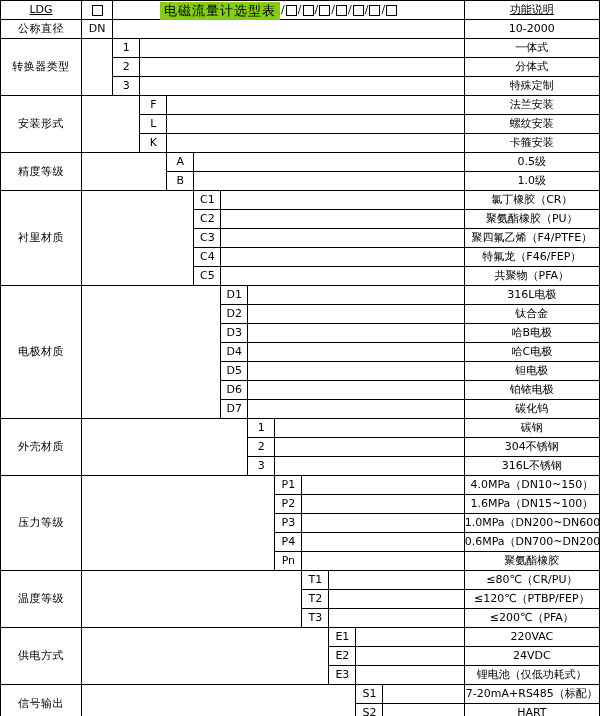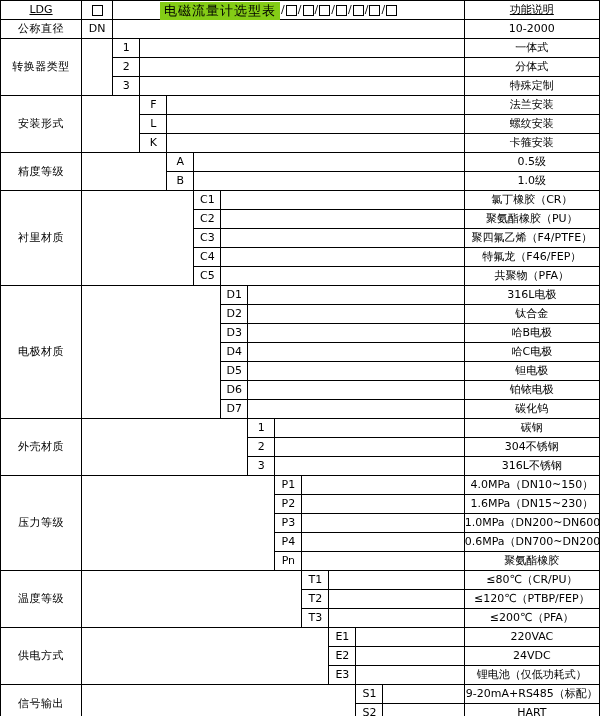--- a/index.html
+++ b/index.html
@@ -255,21 +255,21 @@
   <tr>
     <td class="cat" rowspan="5">压力等级</td>
     <td colspan="7" class="blank" rowspan="5"></td>
     <td class="code">P1</td>
     <td colspan="6" class="blank"></td>
     <td class="desc">4.0MPa（DN10~150）</td>
   </tr>
   <tr>
     <td class="code">P2</td>
     <td colspan="6" class="blank"></td>
-    <td class="desc">1.6MPa（DN15~230）</td>
+    <td class="desc">1.6MPa（DN15~100）</td>
   </tr>
   <tr>
     <td class="code">P3</td>
     <td colspan="6" class="blank"></td>
     <td class="desc">1.0MPa（DN200~DN600）</td>
   </tr>
   <tr>
     <td class="code">P4</td>
     <td colspan="6" class="blank"></td>
     <td class="desc">0.6MPa（DN700~DN2000）</td>
@@ -314,21 +314,21 @@
     <td class="code">E3</td>
     <td colspan="4" class="blank"></td>
     <td class="desc">锂电池（仅低功耗式）</td>
   </tr>
 
   <tr>
     <td class="cat" rowspan="2">信号输出</td>
     <td colspan="10" class="blank" rowspan="2"></td>
     <td class="code">S1</td>
     <td colspan="3" class="blank"></td>
-    <td class="desc">9-20mA+RS485（标配）</td>
+    <td class="desc">7-20mA+RS485（标配）</td>
   </tr>
   <tr>
     <td class="code">S2</td>
     <td colspan="3" class="blank"></td>
     <td class="desc">HART</td>
   </tr>
 
 </tbody>
   </table>
 

